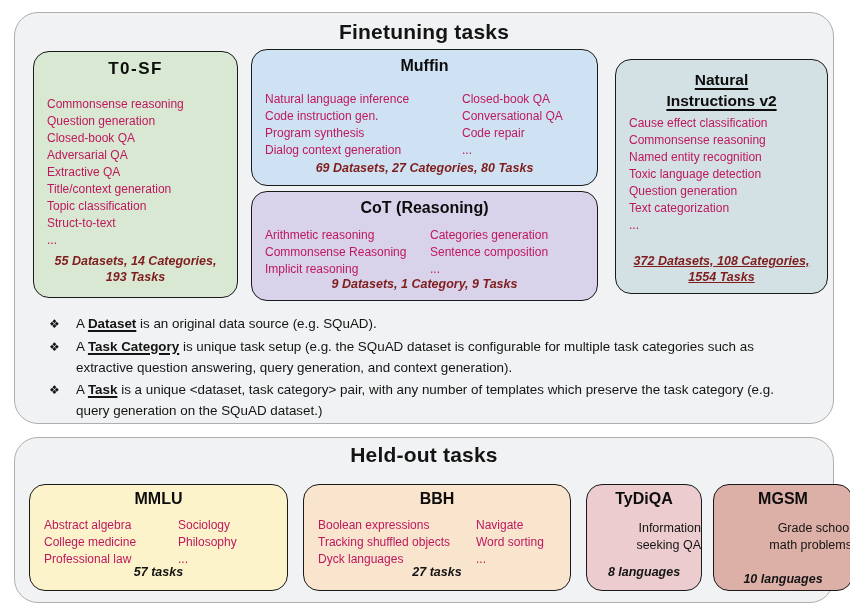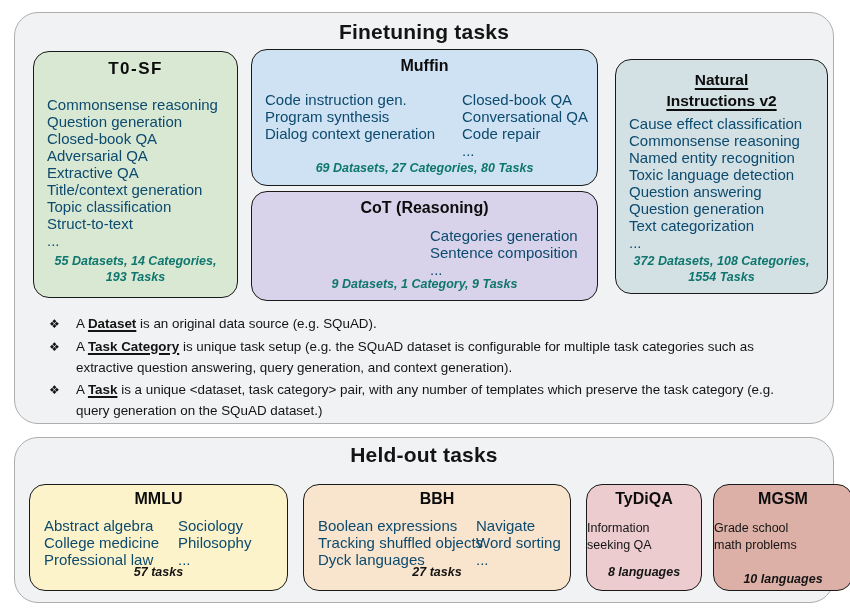--- a/index.html
+++ b/index.html
@@ -36,36 +36,36 @@
     font-weight:bold;
     font-size:16px;
     color:#0c0c0c;
     text-decoration-thickness:1.5px;
     text-underline-offset:3px;
   }
   .card-title.spaced { letter-spacing:1.5px; font-size:17px; }
   .card-title-2line { position:absolute; left:0; right:0; top:9px; text-align:center; font-weight:bold; font-size:15.5px; color:#0c0c0c; line-height:21px; }
   .card-title-2line div { display:inline-block; text-decoration:underline; text-decoration-thickness:1.5px; text-underline-offset:3px; }
 
-  .tasklist { position:absolute; font-size:15px; line-height:17px; color:#0c4a6e; white-space:nowrap; }
+  .tasklist { position:absolute; font-size:12px; line-height:17px; color:#be185d; white-space:nowrap; }
   .stats {
     position:absolute; left:0; right:0;
     text-align:center;
     font-weight:bold; font-style:italic;
     font-size:12.5px; line-height:16px;
-    color:#0f766e;
+    color:#7f1d1d;
   }
   .stats.black { color:#141414; }
 
   .notes { position:absolute; left:34px; right:22px; top:300px; font-size:13.4px; line-height:21.5px; color:#141414; }
   .note-row { display:flex; align-items:flex-start; }
   .note-marker { width:27px; flex:0 0 27px; font-size:12px; padding-top:1px; }
   .note-text .term { font-weight:bold; text-decoration:underline; text-decoration-thickness:1.5px; text-underline-offset:2px; }
 
-  .desc { position:absolute; left:0; right:0; text-align:left; font-size:12.5px; line-height:17px; color:#151515; }
+  .desc { position:absolute; left:0; right:0; text-align:right; font-size:12.5px; line-height:17px; color:#151515; }
 </style>
 </head>
 <body>
 
 <div class="canvas">
 
   <div class="panel" style="left:14px; top:12px; width:820px; height:412px;">
     <div class="panel-title">Finetuning tasks</div>
 
     <div class="card" style="left:18px; top:38px; width:205px; height:247px; background:#d9e8d3;">
@@ -83,59 +83,64 @@
       </div>
       <div class="stats" style="bottom:12px;">
         <div>55 Datasets, 14 Categories,</div>
         <div>193 Tasks</div>
       </div>
     </div>
 
     <div class="card" style="left:236px; top:36px; width:347px; height:137px; background:#cfe2f3;">
       <div class="card-title">Muffin</div>
       <div class="tasklist" style="left:13px; top:41px;">
+        <div>Natural language inference</div>
         <div>Code instruction gen.</div>
         <div>Program synthesis</div>
         <div>Dialog context generation</div>
       </div>
       <div class="tasklist" style="left:210px; top:41px;">
         <div>Closed-book QA</div>
         <div>Conversational QA</div>
         <div>Code repair</div>
         <div>...</div>
       </div>
       <div class="stats" style="bottom:9px;">69 Datasets, 27 Categories, 80 Tasks</div>
     </div>
 
     <div class="card" style="left:236px; top:178px; width:347px; height:110px; background:#d8d2ea;">
       <div class="card-title">CoT (Reasoning)</div>
+      <div class="tasklist" style="left:13px; top:35px;">
+        <div>Arithmetic reasoning</div>
+        <div>Commonsense Reasoning</div>
+        <div>Implicit reasoning</div>
+      </div>
       <div class="tasklist" style="left:178px; top:35px;">
         <div>Categories generation</div>
         <div>Sentence composition</div>
         <div>...</div>
       </div>
       <div class="stats" style="bottom:8px;">9 Datasets, 1 Category, 9 Tasks</div>
     </div>
 
     <div class="card" style="left:600px; top:46px; width:213px; height:235px; background:#d3e0e4;">
       <div class="card-title-2line">
         <div>Natural</div><br>
         <div>Instructions v2</div>
       </div>
       <div class="tasklist" style="left:13px; top:55px;">
         <div>Cause effect classification</div>
         <div>Commonsense reasoning</div>
         <div>Named entity recognition</div>
         <div>Toxic language detection</div>
-        <div>Question answering</div>
         <div>Question generation</div>
         <div>Text categorization</div>
         <div>...</div>
       </div>
-      <div class="stats" style="bottom:8px;">
+      <div class="stats" style="bottom:8px;text-decoration:underline;">
         <div>372 Datasets, 108 Categories,</div>
         <div>1554 Tasks</div>
       </div>
     </div>
 
     <div class="notes">
       <div class="note-row">
         <span class="note-marker">❖</span>
         <div class="note-text"><span>A </span><span class="term">Dataset</span><span> is an original data source (e.g. SQuAD).</span></div>
       </div>

